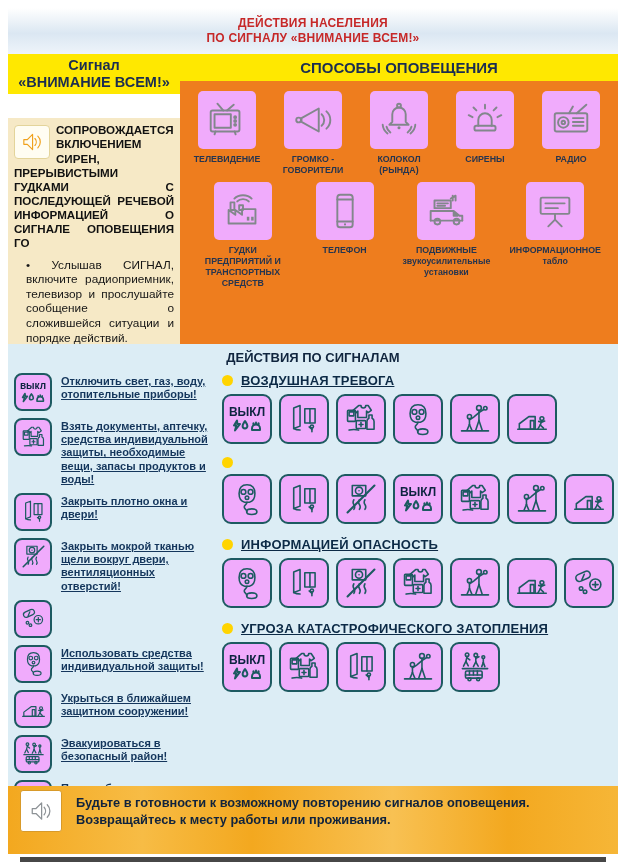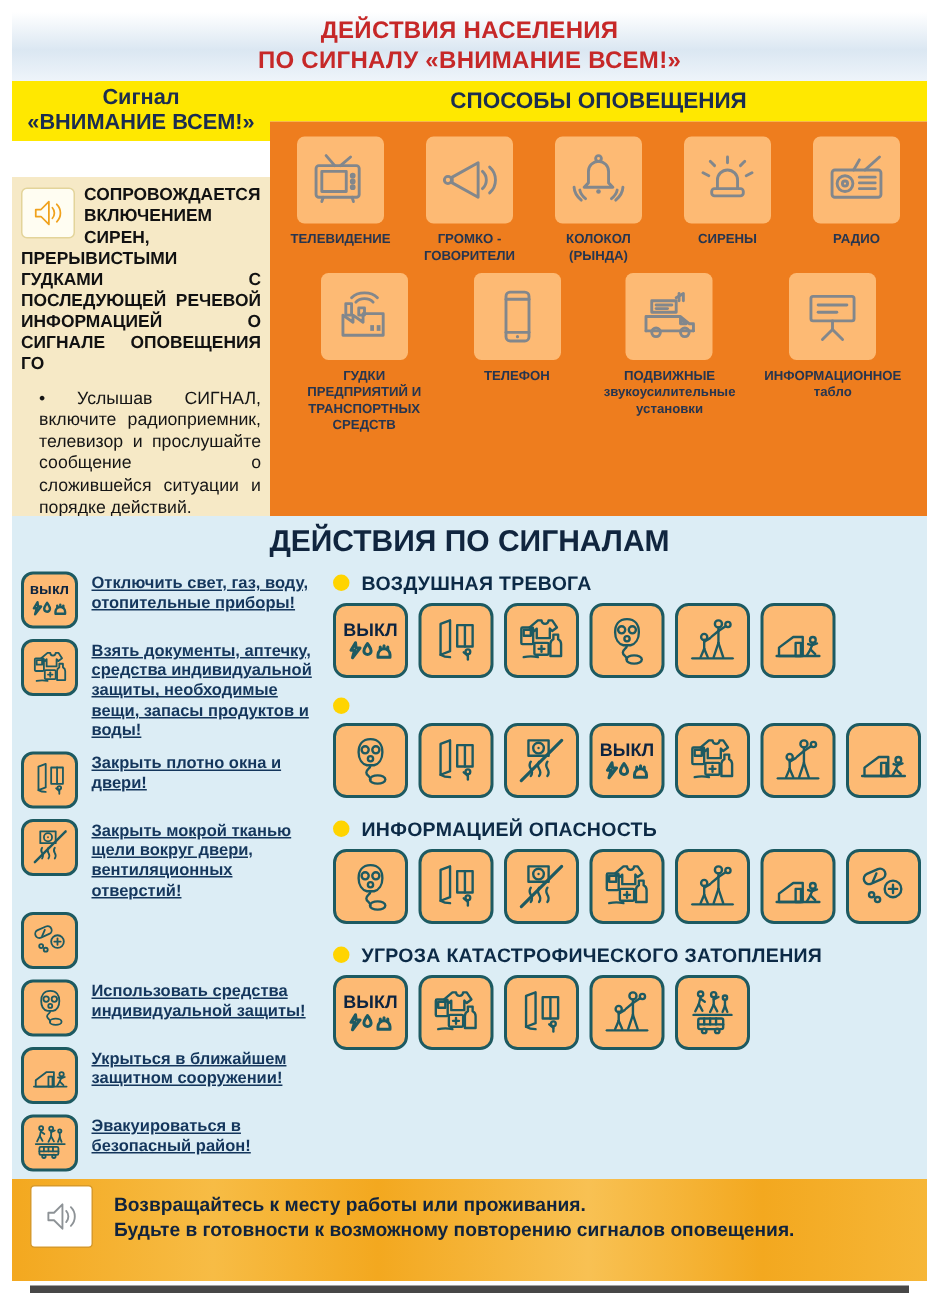--- a/index.html
+++ b/index.html
@@ -7,21 +7,21 @@
     --lightblue:#dcedf5; --teal:#1d5a61; --navy:#14365c; --titleband:#dbe7f2;
     --otboy:#f3a81f; --waygray:#82878c; --darknavy:#0c2a46;
   }
   *{margin:0;padding:0;box-sizing:border-box;}
   body{width:626px;height:866px;background:#fdfdfd;font-family:"Liberation Sans",sans-serif;overflow:hidden;}
   .page{width:626px;height:866px;padding:8px 8px 0 8px;background:#fff;}
 
   
   .title-band{height:46px;background:linear-gradient(180deg,#ffffff 0%,var(--titleband) 55%,#eef4fa 100%);
     display:flex;flex-direction:column;align-items:center;justify-content:center;}
-  .title-band div{color:var(--red);font-weight:bold;font-size:16px;line-height:1.28;letter-spacing:.2px;text-align:center;}
+  .title-band div{color:var(--red);font-weight:bold;font-size:12px;line-height:1.28;letter-spacing:.2px;text-align:center;}
 
   
   .top-row{display:flex;height:290px;}
   .signal-panel{width:202px;display:flex;flex-direction:column;gap:24px;}
   .signal-title{background:var(--yellow);padding:3px 2px 4px;text-align:center;color:#1b2d50;
     font-weight:bold;font-size:14.5px;line-height:1.15;}
   .signal-body{background:var(--beige);flex:1;padding:5px 6px 4px;color:#161616;overflow:hidden;}
   .lead{font-weight:bold;font-size:11.6px;line-height:1.22;text-align:justify;color:#111;}
   .lead .spk{float:left;width:36px;height:34px;background:#fffdf2;border:1px solid #e3d49a;border-radius:4px;
     margin:2px 6px 2px 0;display:flex;align-items:center;justify-content:center;color:#f0a11c;}
@@ -29,38 +29,38 @@
   .sig-bullets p{margin-bottom:2px;}
   .sig-bullets p::before{content:"• ";}
 
   .ways-panel{flex:1;display:flex;flex-direction:column;}
   .ways-title{background:var(--yellow);height:27px;display:flex;align-items:center;justify-content:center;
     color:#1b2d50;font-weight:bold;font-size:15px;}
   .ways-body{flex:1;background:var(--orange);padding:10px 4px 2px;}
   .ways-row{display:flex;justify-content:space-evenly;margin-bottom:6px;}
   .way-cell{display:flex;flex-direction:column;align-items:center;width:86px;}
   .way-cell.wide{width:100px;}
-  .tile{background:#fdba74;border-radius:5px;display:flex;align-items:center;justify-content:center;}
+  .tile{background:#f0abfc;border-radius:5px;display:flex;align-items:center;justify-content:center;}
   .t-way{width:58px;height:58px;color:var(--waygray);}
   .way-label{margin-top:5px;font-size:8.8px;font-weight:bold;color:#26354f;text-align:center;
     white-space:pre-line;line-height:1.25;}
 
   
   .mid{height:442px;background:var(--lightblue);padding:6px 4px 0 4px;overflow:hidden;}
-  .mid-title{text-align:center;font-weight:bold;font-size:20px;color:#10253e;margin-bottom:8px;}
+  .mid-title{text-align:center;font-weight:bold;font-size:13px;color:#10253e;margin-bottom:8px;}
   .mid-cols{display:flex;}
   .instr-col{width:210px;padding-left:2px;}
   .instr-row{display:flex;align-items:flex-start;margin-bottom:7px;}
   .t-instr{width:38px;height:38px;min-width:38px;border:2px solid var(--teal);border-radius:8px;color:var(--teal);}
   .instr-text{font-size:11px;font-weight:bold;color:var(--navy);line-height:1.2;padding:2px 0 0 9px;text-decoration:underline;}
   .alarm-col{flex:1;padding-left:10px;}
   .alarm-group{margin-bottom:13px;}
   .alarm-head{display:flex;align-items:center;margin-bottom:6px;}
   .dot{width:11px;height:11px;border-radius:50%;background:#ffd400;margin-right:8px;}
-  .alarm-title{font-weight:bold;font-size:13px;color:var(--darknavy);letter-spacing:.2px;}
+  .alarm-title{font-weight:bold;font-size:13px;color:var(--darknavy);letter-spacing:.2px;text-decoration:underline;}
   .alarm-tiles{display:flex;gap:7px;}
   .t-alarm{width:50px;height:50px;min-width:50px;border:2.5px solid var(--teal);border-radius:9px;color:var(--teal);}
   .tile svg.icon{display:block;}
   svg.icon{fill:none;stroke:currentColor;stroke-width:2;stroke-linecap:round;stroke-linejoin:round;}
   .off{flex-direction:column;justify-content:center;gap:1px;}
   .off-word{font-weight:bold;color:#0d2440;line-height:1;}
   .t-alarm .off-word{font-size:12px;}
   .t-instr .off-word{font-size:10px;}
   .off-syms{display:block;}
   .t-alarm .off-syms{width:30px;height:13px;}
@@ -656,20 +656,20 @@
   </div>
 
   <div class="otboy">
     <div class="otboy-row">
       <div class="otboy-spk">
         <svg class="icon" width="30" height="30" viewBox="0 0 48 48">
             <use href="#sym-announce"></use>
           </svg>
       </div>
       <div class="otboy-text">
+        <div>Будьте в готовности к возможному повторению сигналов оповещения.</div>
         <div>Возвращайтесь к месту работы или проживания.</div>
-        <div>Будьте в готовности к возможному повторению сигналов оповещения.</div>
       </div>
     </div>
   </div>
 
   <div class="scan-edge"></div>
 </div>
 
 </body></html>

